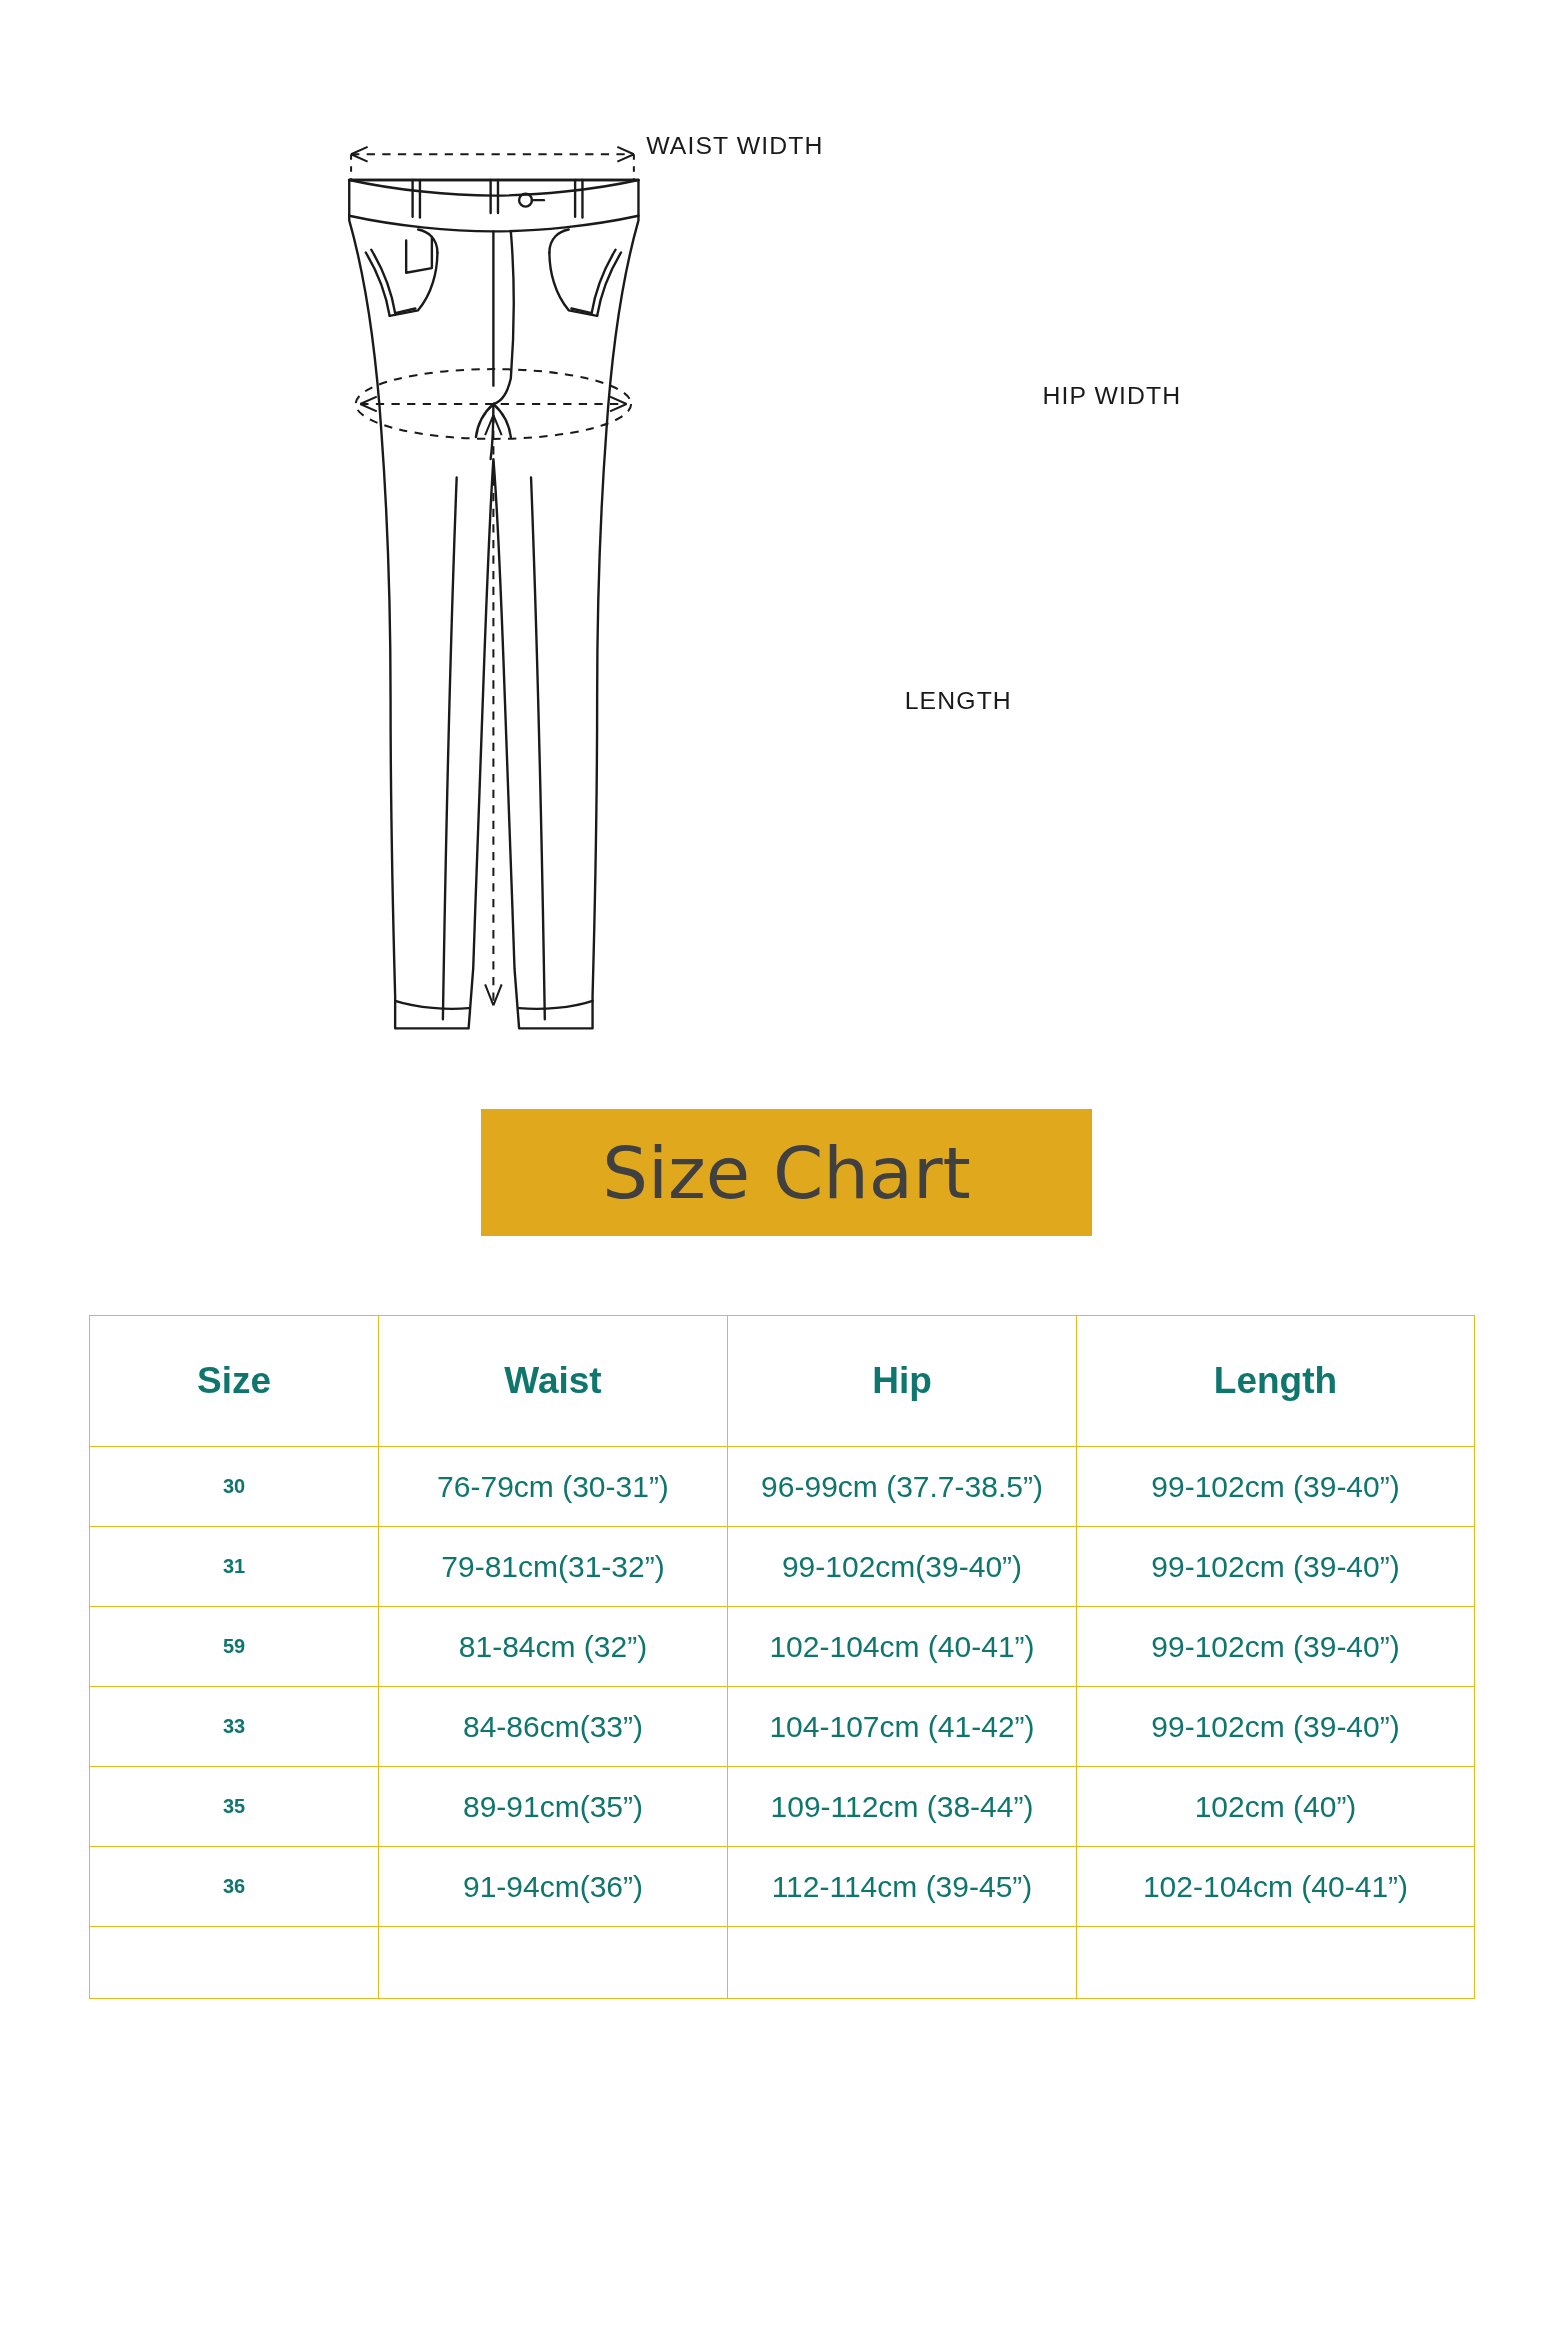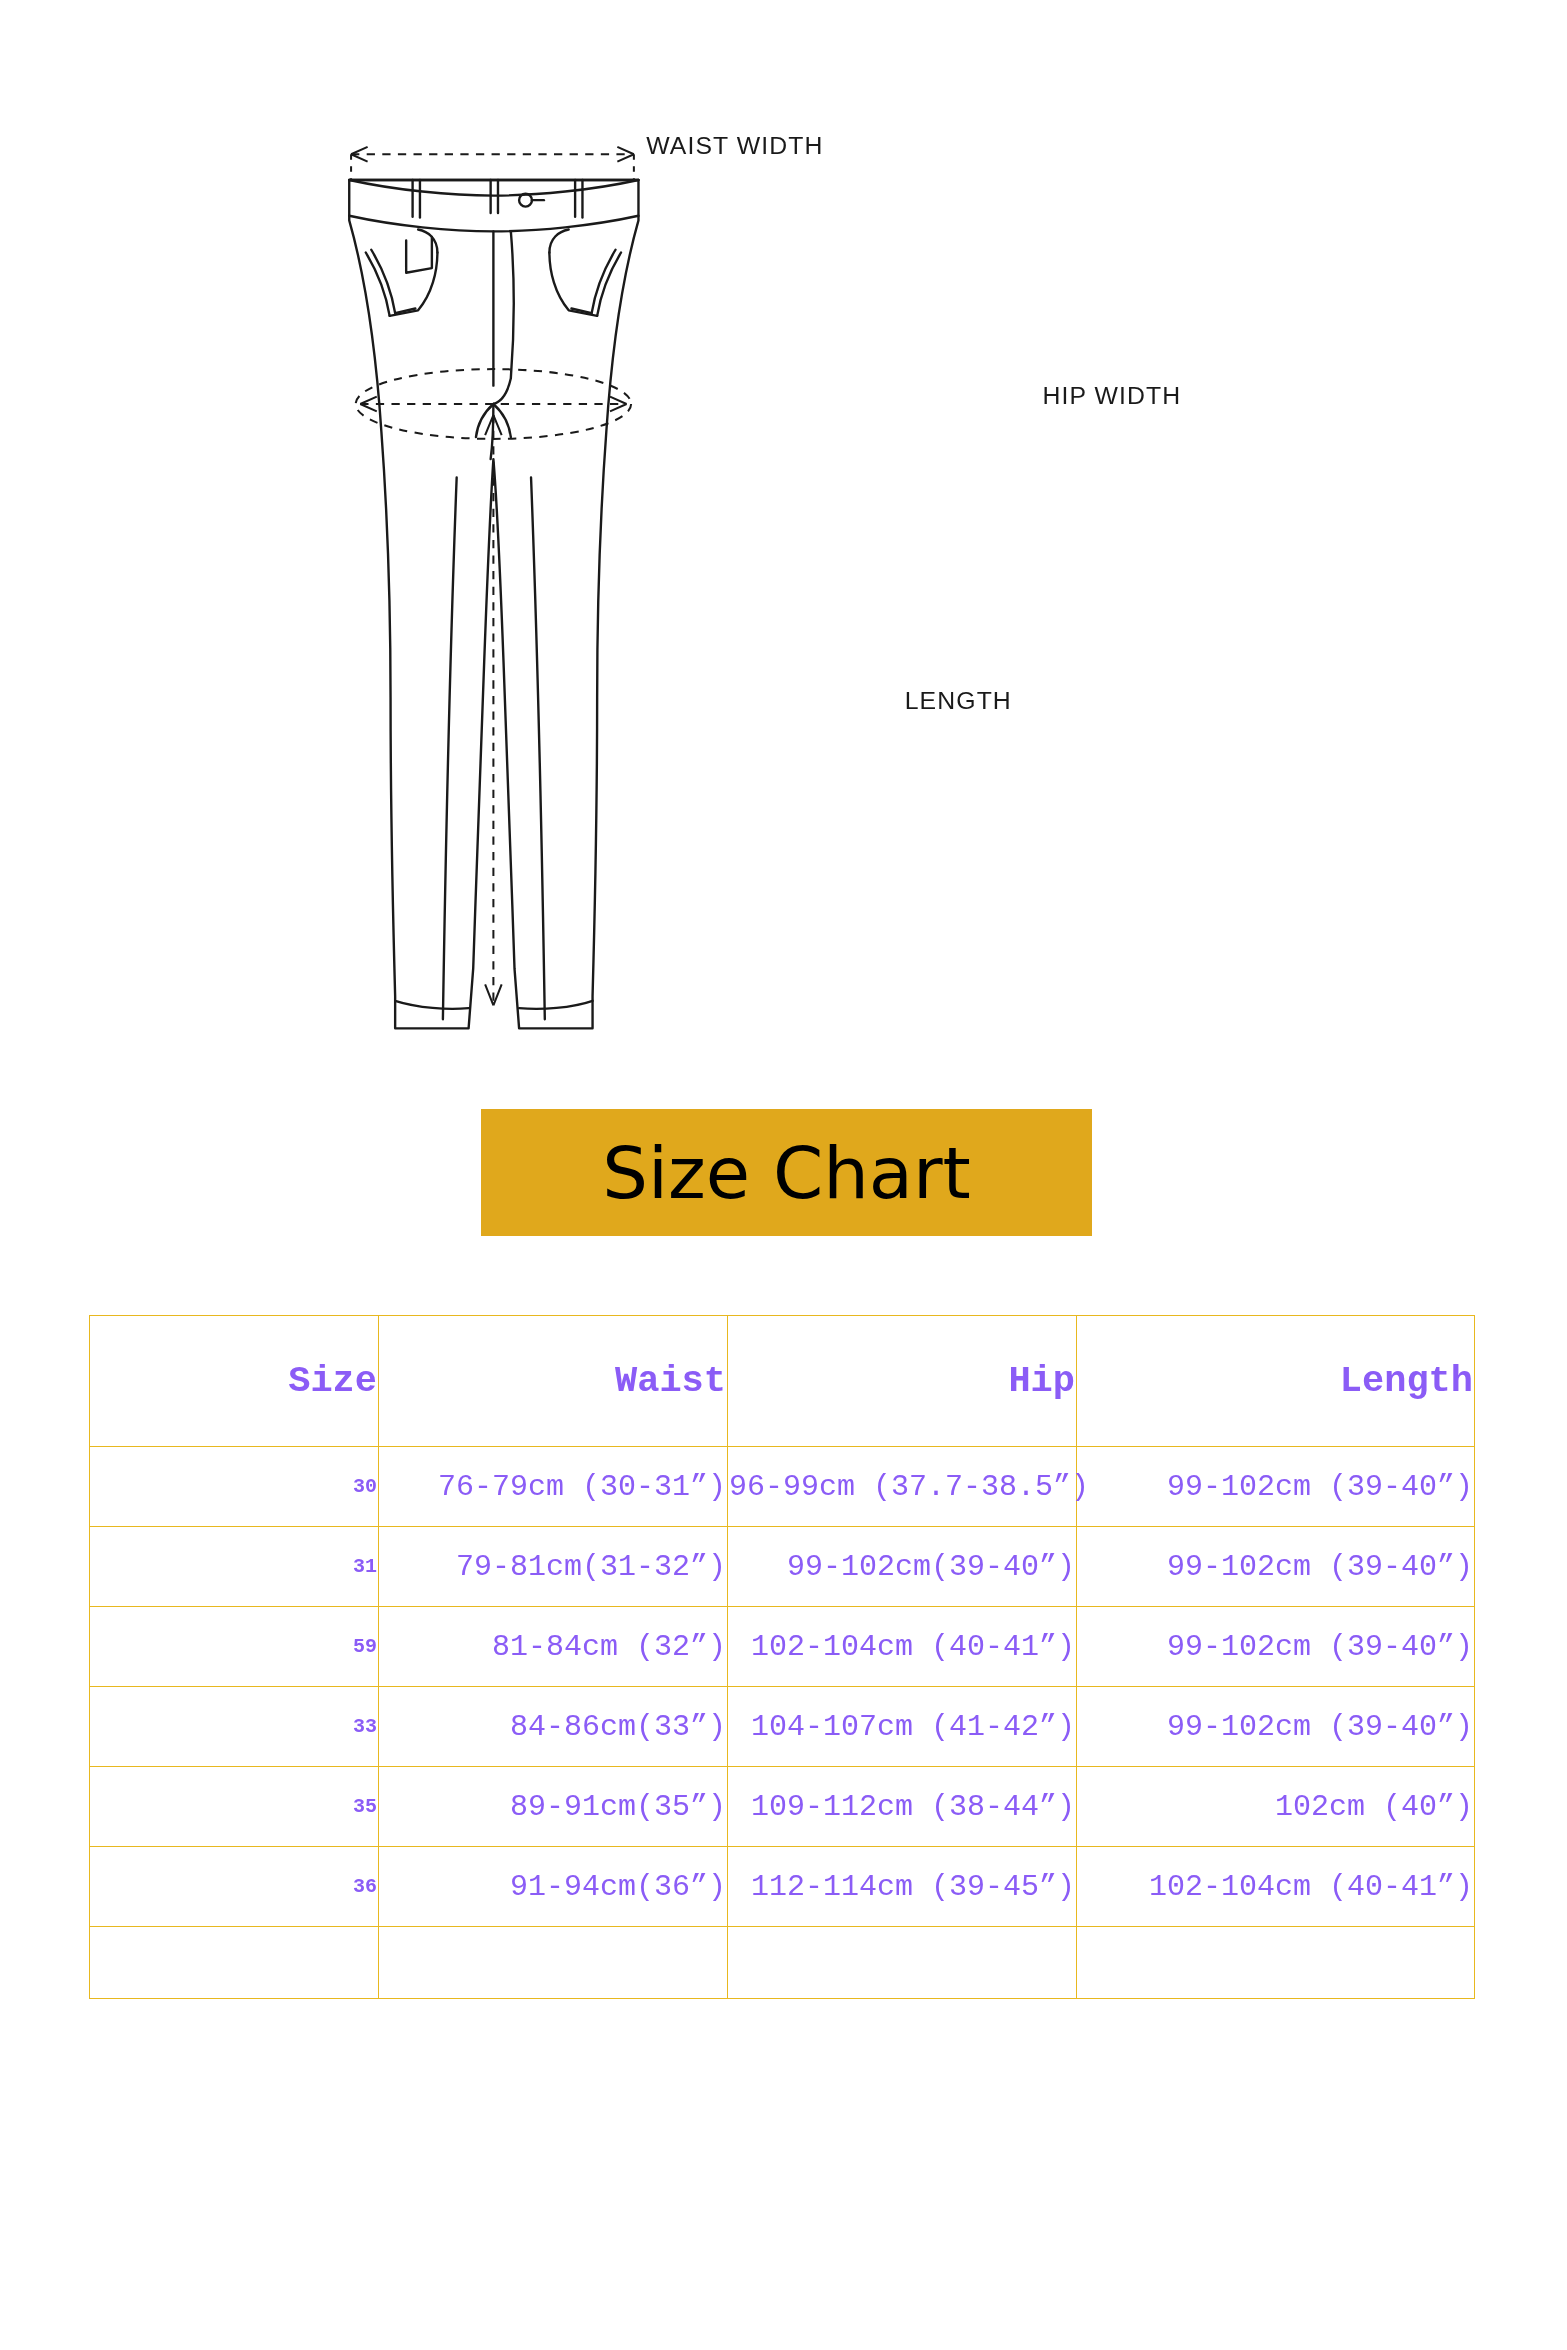--- a/index.html
+++ b/index.html
@@ -44,43 +44,43 @@
     height: 127px;
     background: #e0a81c;
     display: flex;
     align-items: center;
     justify-content: center;
   }
   .title-banner span {
     font-family: "DejaVu Sans", sans-serif;
     font-size: 72px;
     font-weight: 400;
-    color: #000000;
+    color: #404040;
     line-height: 1;
     letter-spacing: 0px;
   }
 
   
   .table-wrap {
     position: absolute;
     left: 89px;
     top: 1315px;
     width: 1385px;
   }
   table.size-table {
     border-collapse: collapse;
     width: 100%;
     table-layout: fixed;
   }
   table.size-table td, table.size-table th {
     border: 1.8px solid #e8b81f;
-    text-align: right;
+    text-align: center;
     vertical-align: middle;
-    font-family: Liberation Mono, monospace;
-    color: #8b5cf6;
+    font-family: Liberation Sans, sans-serif;
+    color: #0f766e;
   }
   table.size-table thead th {
     height: 131px;
     font-size: 37px;
     font-weight: bold;
   }
   table.size-table tbody td {
     height: 80px;
     font-size: 30px;
     font-weight: 400;

